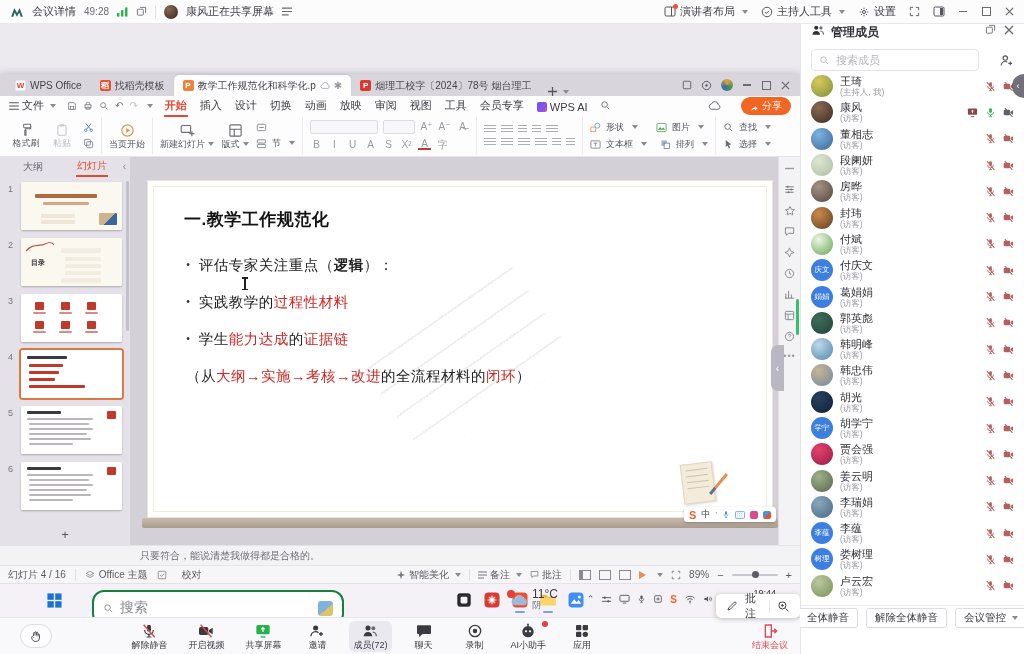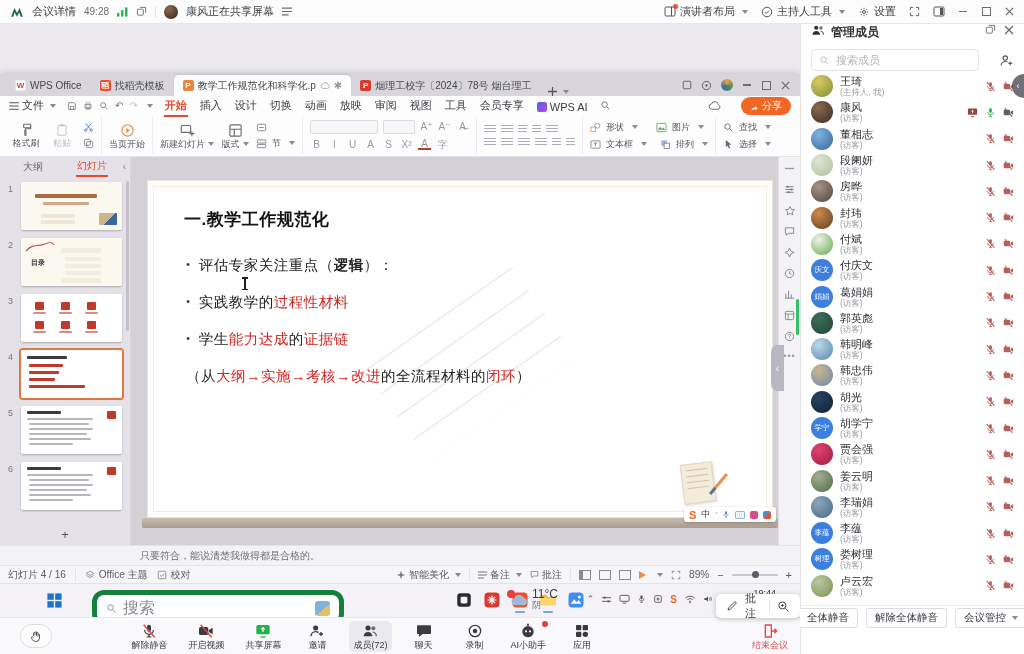--- a/index.html
+++ b/index.html
@@ -103,21 +103,21 @@
   .statusbar{height:18px;background:#f6f5f8;border-top:1px solid #e6e4ea;display:flex;align-items:center;font-size:10px;color:#5c5c63;padding:0 8px;gap:9px;box-sizing:border-box}
   .st-right{margin-left:auto;display:flex;align-items:center;gap:8px}
   .viewbox{width:10px;height:8px;border:1px solid #8a8a92;display:inline-block}
   .viewbox.b{background:linear-gradient(90deg,#8a8a92 3px,transparent 3px)}
   .playtri{width:0;height:0;border-left:7px solid #e8914f;border-top:4.5px solid transparent;border-bottom:4.5px solid transparent;display:inline-block}
   .ztrack{width:46px;height:2px;background:#c9c7cf;border-radius:1px;position:relative;display:inline-block}
   .zdot{position:absolute;left:45%;top:-2.5px;width:7px;height:7px;border-radius:50%;background:#5c5c66}
   
   .taskbar{position:absolute;left:0;top:559px;width:800px;height:34px;background:#f4f2f7;border-top:1px solid #e4e2e9;box-sizing:border-box}
   .tb-start{position:absolute;left:46px;top:8px}
-  .tb-search{position:absolute;left:92px;top:6px;width:252px;height:36px;background:#fff;border:5px solid #15803d;border-radius:12px;display:flex;align-items:center;gap:6px;padding:0 9px;font-size:16px;color:#8a8a92;box-sizing:border-box}
+  .tb-search{position:absolute;left:92px;top:6px;width:252px;height:36px;background:#fff;border:2px solid #15803d;border-radius:12px;display:flex;align-items:center;gap:6px;padding:0 9px;font-size:14px;color:#8a8a92;box-sizing:border-box}
   .tb-search .dicon{margin-left:auto;width:15px;height:15px;border-radius:3px;background:linear-gradient(140deg,#7fb2dd 55%,#e0c06a 55%)}
   .tb-icons{position:absolute;left:455px;top:7px;display:flex;gap:10px;align-items:center}
   .tb-appind{position:relative}
   .tb-appind.on::after{content:"";position:absolute;left:4px;right:4px;bottom:-4px;height:2px;border-radius:1px;background:#7aa7d8}
   .tb-weather{position:absolute;left:510px;top:5px;display:flex;align-items:center;gap:4px}
   .tb-weather .wtxt{display:flex;flex-direction:column;line-height:11px}
   .tb-weather .t1{font-size:12px;color:#3a3a40}
   .tb-weather .t2{font-size:9px;color:#77777e}
   .wbadge{position:absolute;left:-3px;top:-3px;width:8px;height:8px;border-radius:50%;background:#e83d3d}
   .tray{position:absolute;right:6px;top:4px;display:flex;align-items:center;gap:7px;color:#55555c;font-size:9px}
@@ -774,21 +774,21 @@
       <div class="statusbar">
         <span>幻灯片 4 / 16</span>
         <span class="vdiv"></span>
         <span style="display:flex;align-items:center;gap:4px">
             <svg width="10" height="10" viewBox="0 0 24 24">
               <path d="M12 3l9 5-9 5-9-5z" stroke="#77777e" stroke-width="1.8" fill="none"></path>
               <path d="M3 13l9 5 9-5" stroke="#77777e" stroke-width="1.8" fill="none"></path>
             </svg>
             <span>Office 主题</span>
           </span>
-        <span style="display:flex;align-items:center;gap:4px">
+        <span style="display:flex;align-items:center;gap:15px">
             <svg width="10" height="10" viewBox="0 0 24 24">
               <rect x="3" y="3" width="18" height="18" rx="2" stroke="#77777e" stroke-width="1.8" fill="none"></rect>
               <path d="M7 12l3.5 3.5L17 9" stroke="#77777e" stroke-width="1.8" fill="none"></path>
             </svg>
             <span>校对</span>
           </span>
         <span class="st-right">
           <span style="display:flex;align-items:center;gap:3px">
               <svg width="10" height="10" viewBox="0 0 24 24">
                 <path d="M12 2l2.4 7.6L22 12l-7.6 2.4L12 22l-2.4-7.6L2 12l7.6-2.4z" fill="#77777e"></path>

